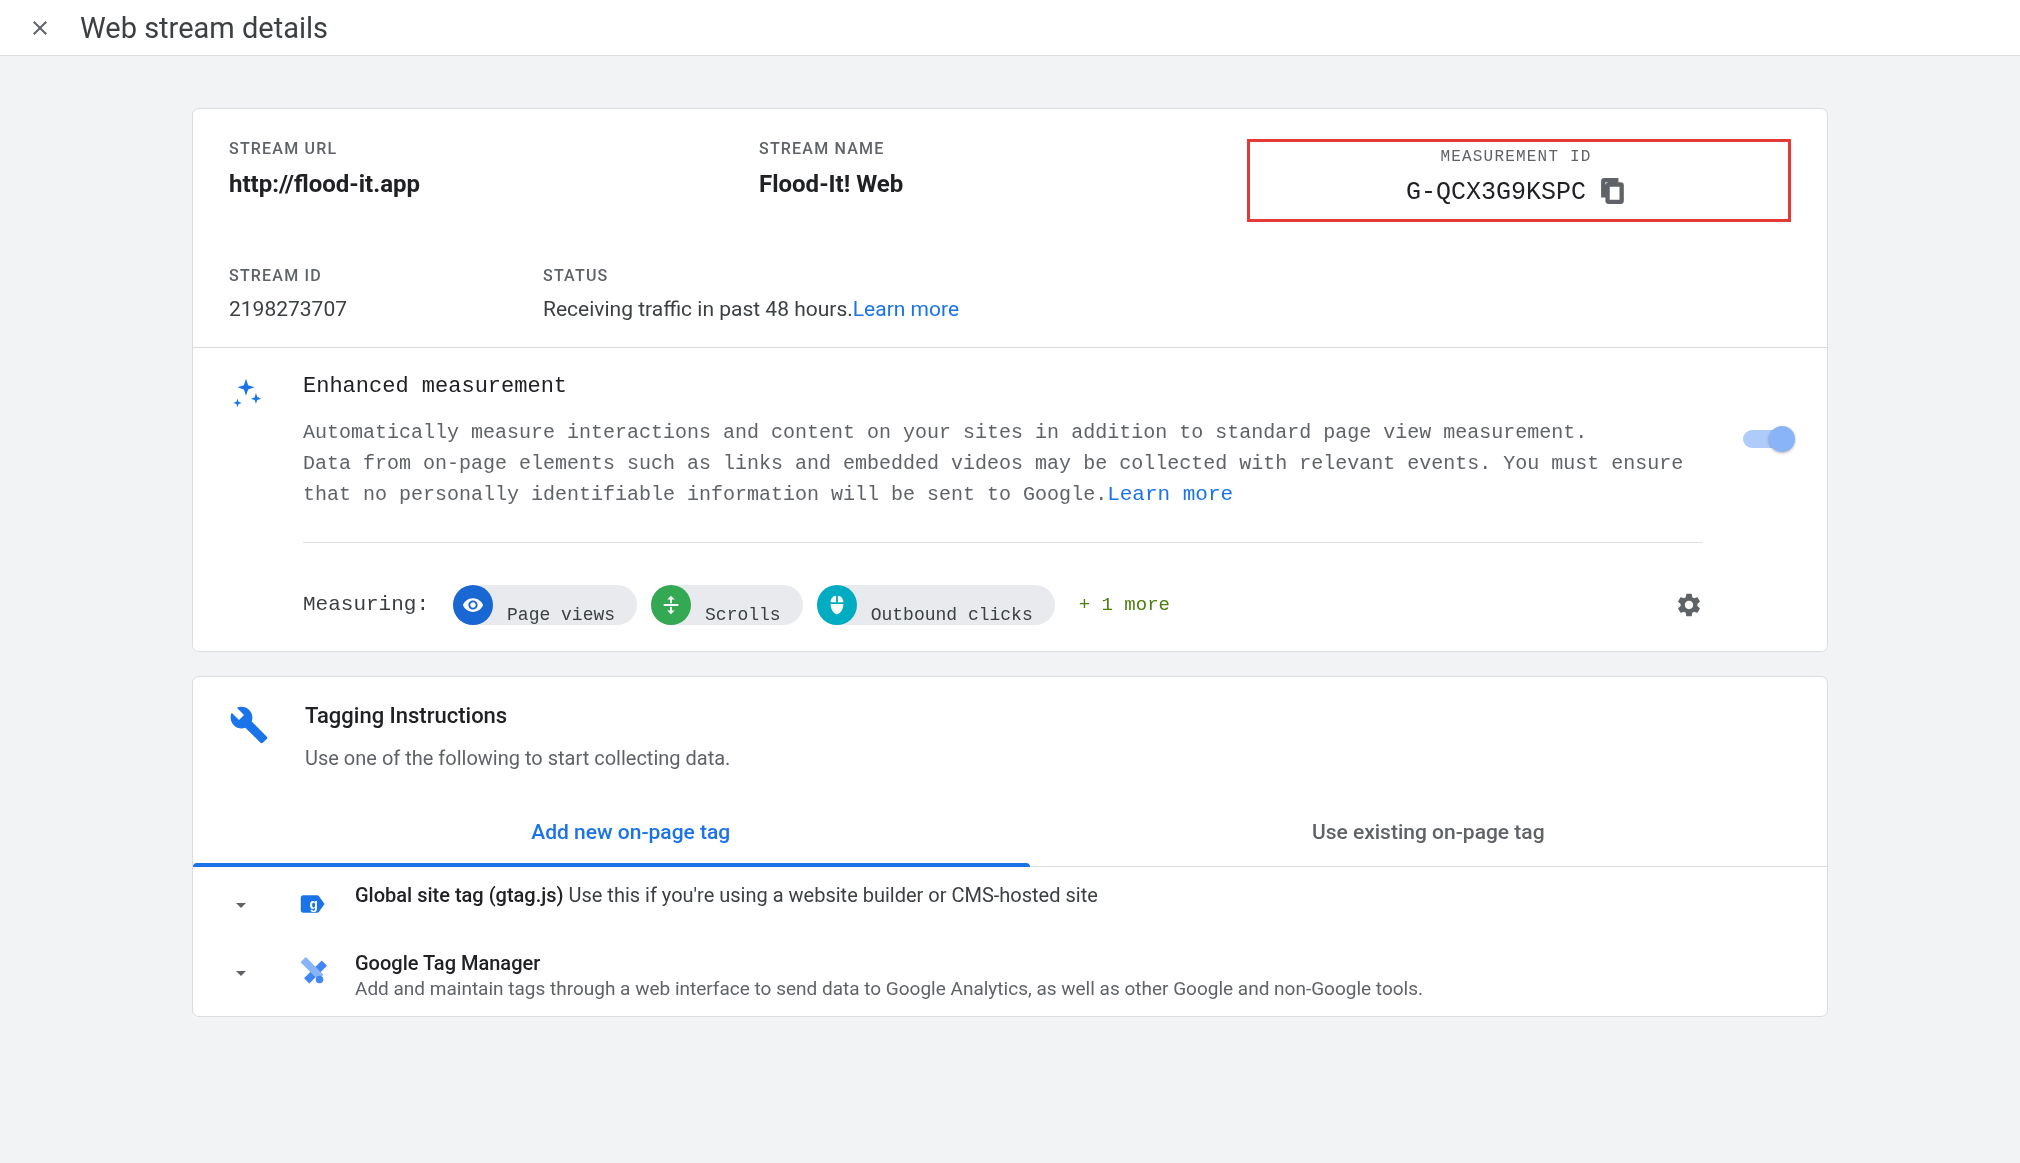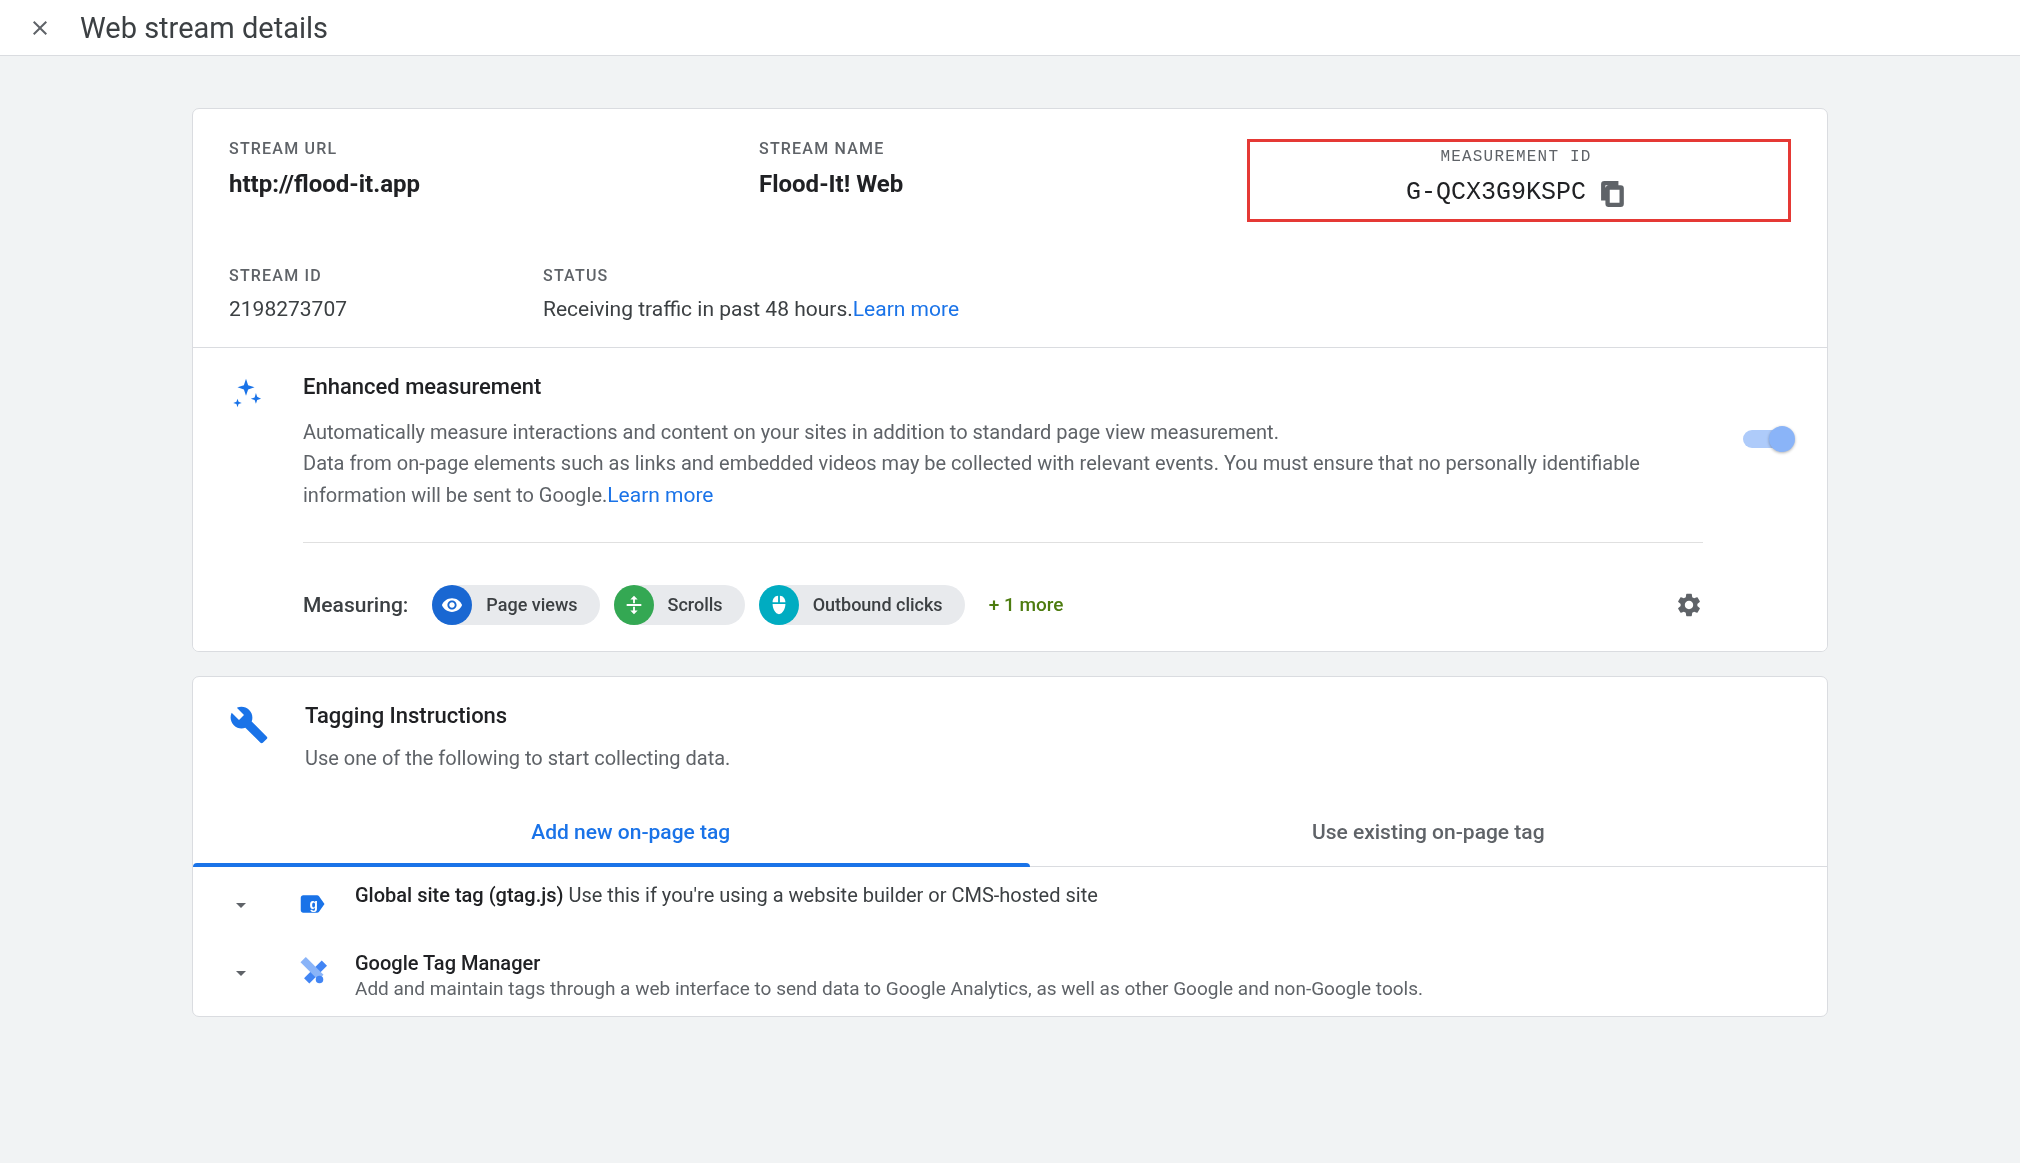--- a/index.html
+++ b/index.html
@@ -41,42 +41,42 @@
   .highlight-box { border: 3px solid #e53935; }
   .label {
     font-size: 16px;
     font-weight: 500;
     letter-spacing: 1.2px;
     color: #5f6368;
     text-transform: uppercase;
     margin-bottom: 12px;
   }
   .value { font-size: 24px; font-weight: 700; color: #202124; }
-  .measurement-row { display:flex; align-items:flex-end; justify-content:center; gap:14px; }
+  .measurement-row { display:flex; align-items:flex-start; justify-content:center; gap:14px; }
   .measurement-row .value { font-weight:500; font-size: 25px;}
   .copy-icon { width:26px; height:26px; color:#5f6368; cursor:pointer; }
   .row2 { display:flex; margin-top: 44px; }
   .col-streamid { flex: 0 0 314px; }
   .col-status { flex: 1; }
   .status-value { font-size: 21px; color:#3c4043; }
   .link { color:#1a73e8; cursor:pointer; }
   .divider { height:1px; background:#dadce0; }
 
-  .enhanced-section { padding: 26px 36px 26px 36px; background:#fff; display:flex; }
+  .enhanced-section { padding: 26px 36px 26px 36px; background:#fff; display:flex;font-family:Liberation Mono, monospace; }
   .sparkle-icon { width:34px; height:34px; flex:0 0 34px; margin-right: 40px; color:#1a73e8; margin-top:2px;}
   .enhanced-body { flex:1; }
   .section-title { font-size: 22px; font-weight:500; color:#202124; margin-bottom: 18px; }
   .desc { font-size: 20px; color:#5f6368; line-height:1.55; }
   .enhanced-right { margin-left:auto; padding-left:40px; display:flex; align-items:flex-start; }
   .toggle { width:48px; height:18px; background:#aecbfa; border-radius:10px; position:relative; margin-top:56px; cursor:pointer;}
   .toggle-knob { width:26px; height:26px; background:#8ab4f8; border-radius:50%; position:absolute; right:-4px; top:-4px; box-shadow:0 1px 3px rgba(0,0,0,0.3);}
   .measuring-row { display:flex; align-items:center; margin-top:42px; padding-top: 0; }
   hr.inner-divider { border:none; height:1px; background:#e0e0e0; margin-top:30px;}
   .measuring-label { font-size:21px; font-weight:500; color:#3c4043; margin-right:24px; }
-  .chip { display:inline-flex; align-items:center; background:#e8eaed; border-radius:22px; height:40px; padding-right:22px; margin-right:14px; }
+  .chip { display:inline-flex; align-items:flex-end; background:#e8eaed; border-radius:22px; height:40px; padding-right:22px; margin-right:14px; }
   .chip-icon { width:40px; height:40px; border-radius:50%; display:flex; align-items:center; justify-content:center; margin-right:14px; flex-shrink:0;}
   .chip-icon.blue{ background:#1967d2;}
   .chip-icon.green{ background:#34a853;}
   .chip-icon.teal{ background:#00acc1;}
   .chip-label { font-size:18px; font-weight:500; color:#3c4043; }
   .more-link { font-size:19px; font-weight:500; color:#4d7c0f; margin-left:10px; cursor:pointer;}
   .gear-icon { margin-left:auto; width:28px; height:28px; color:#5f6368; cursor:pointer;}
 
   .tagging-card { margin-top: 24px; }
   .tagging-header { padding: 26px 36px 20px 36px; display:flex; }

